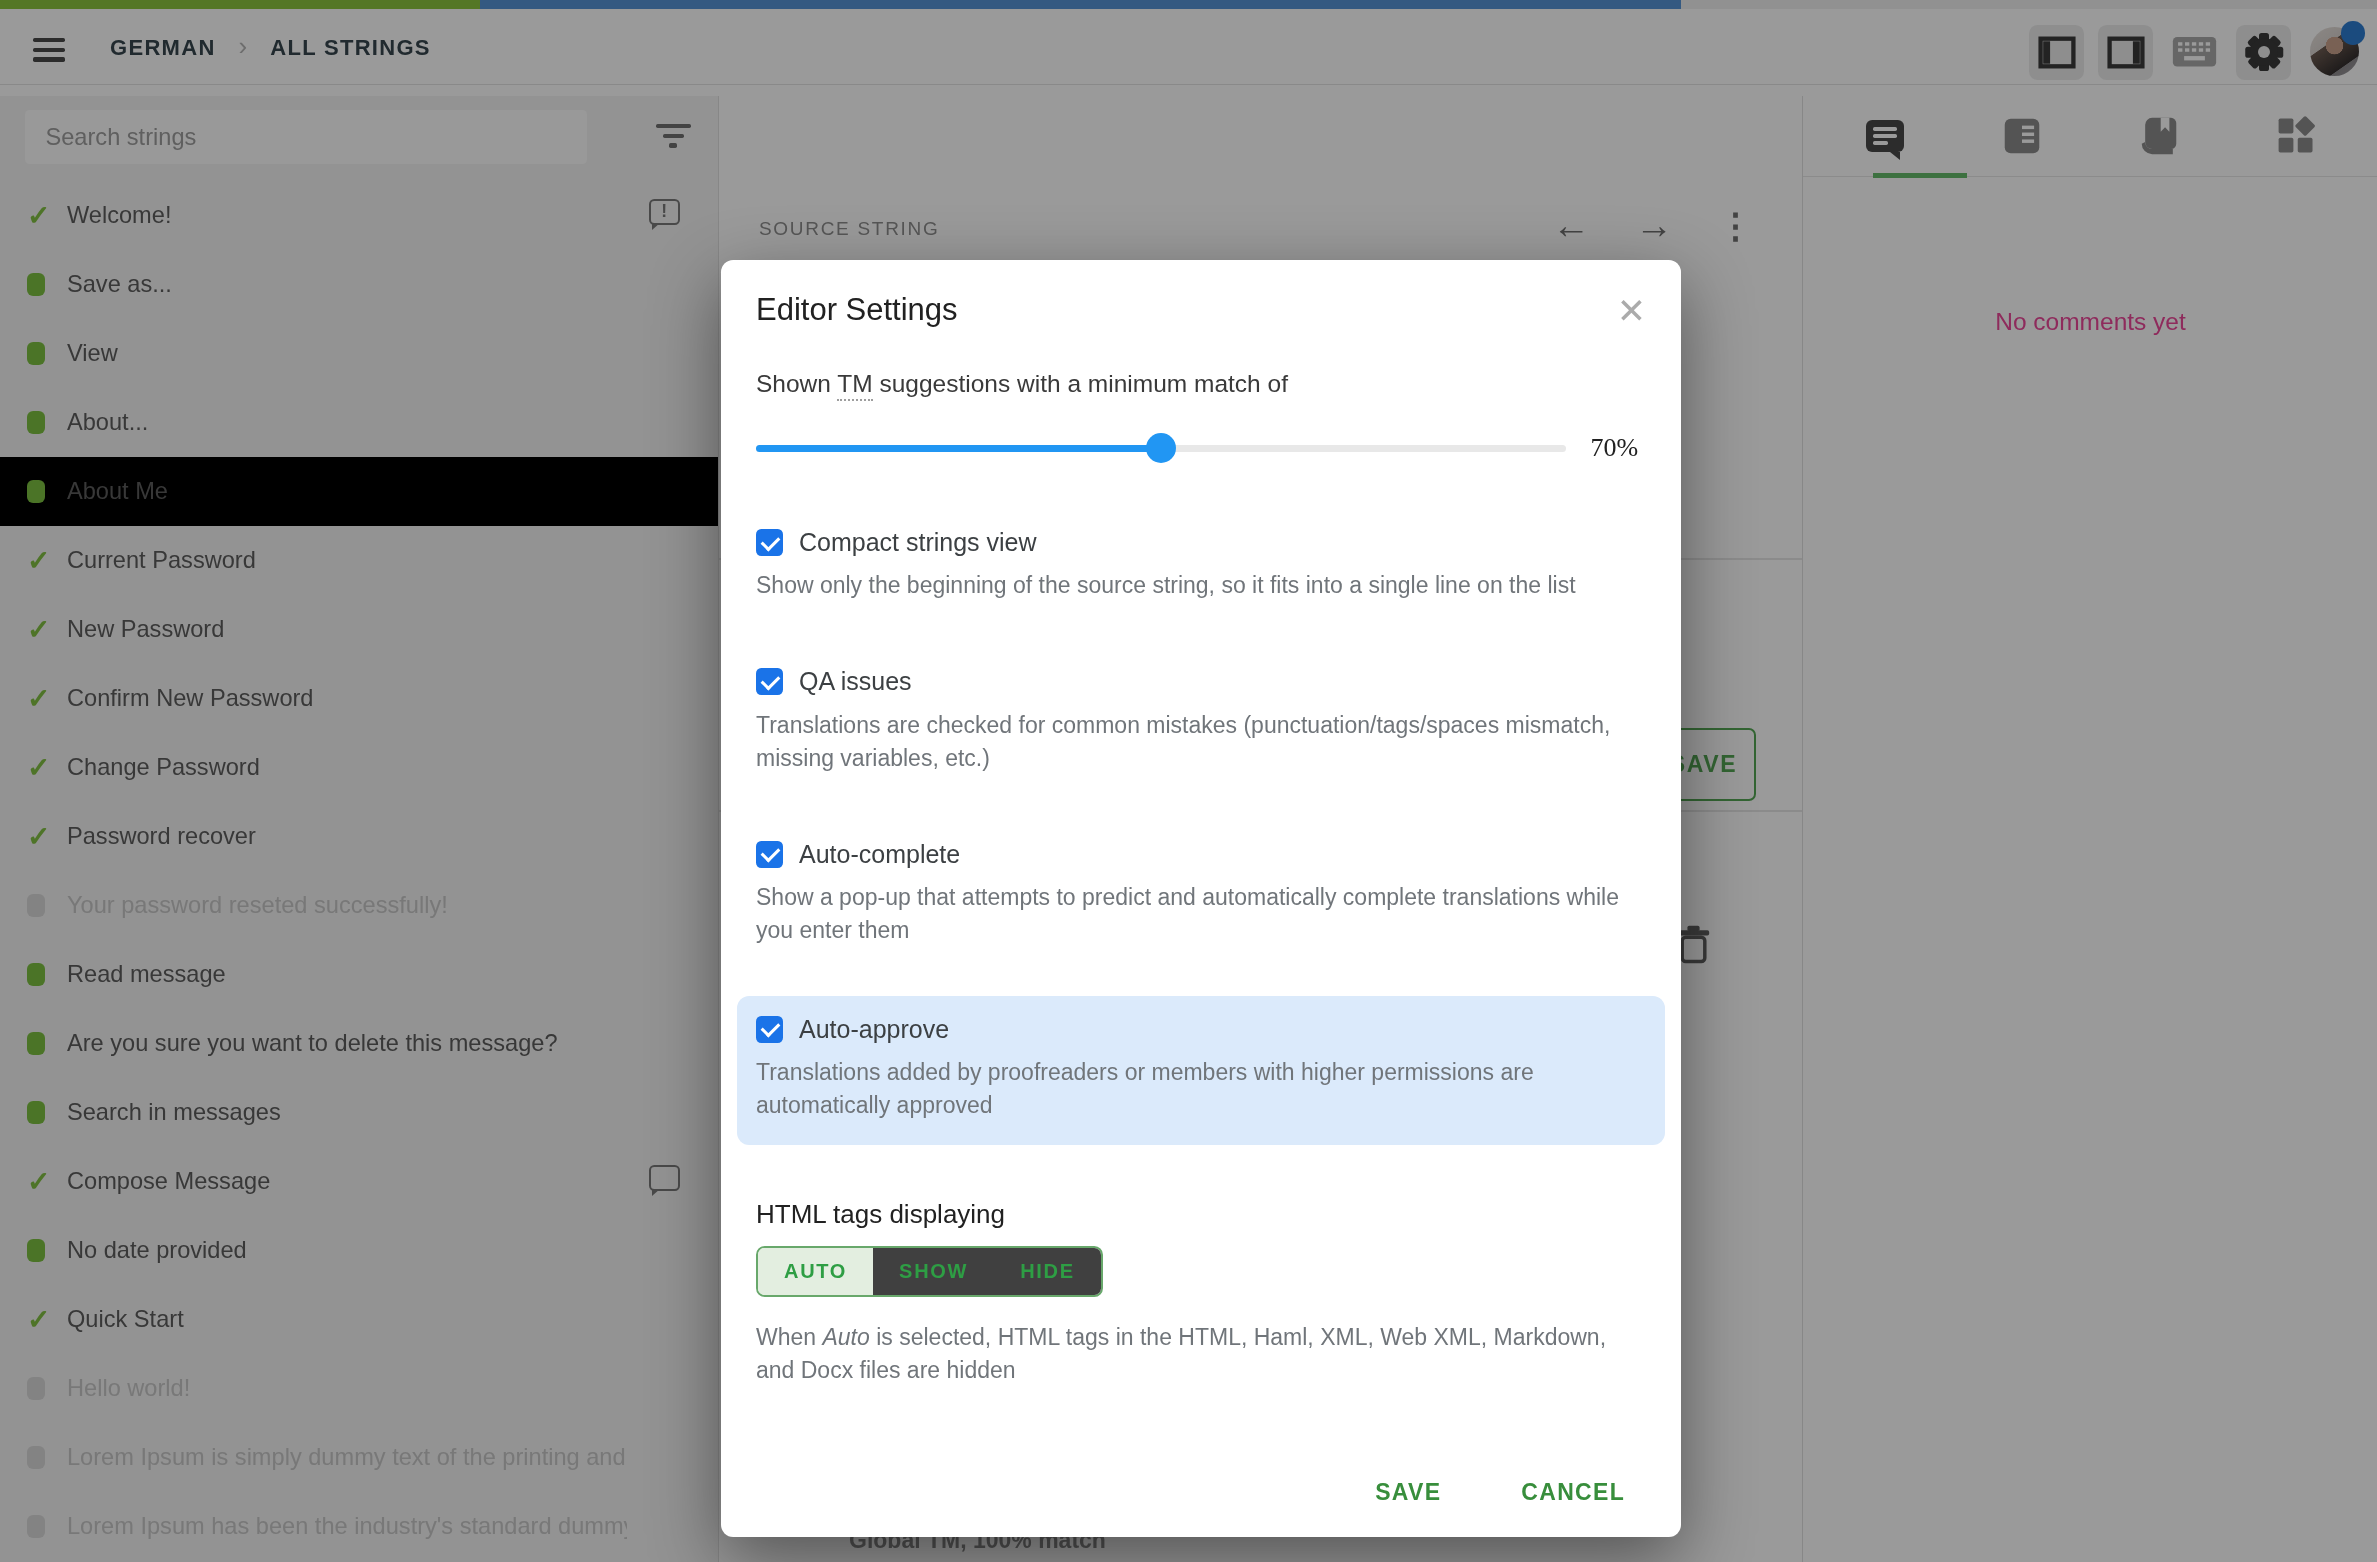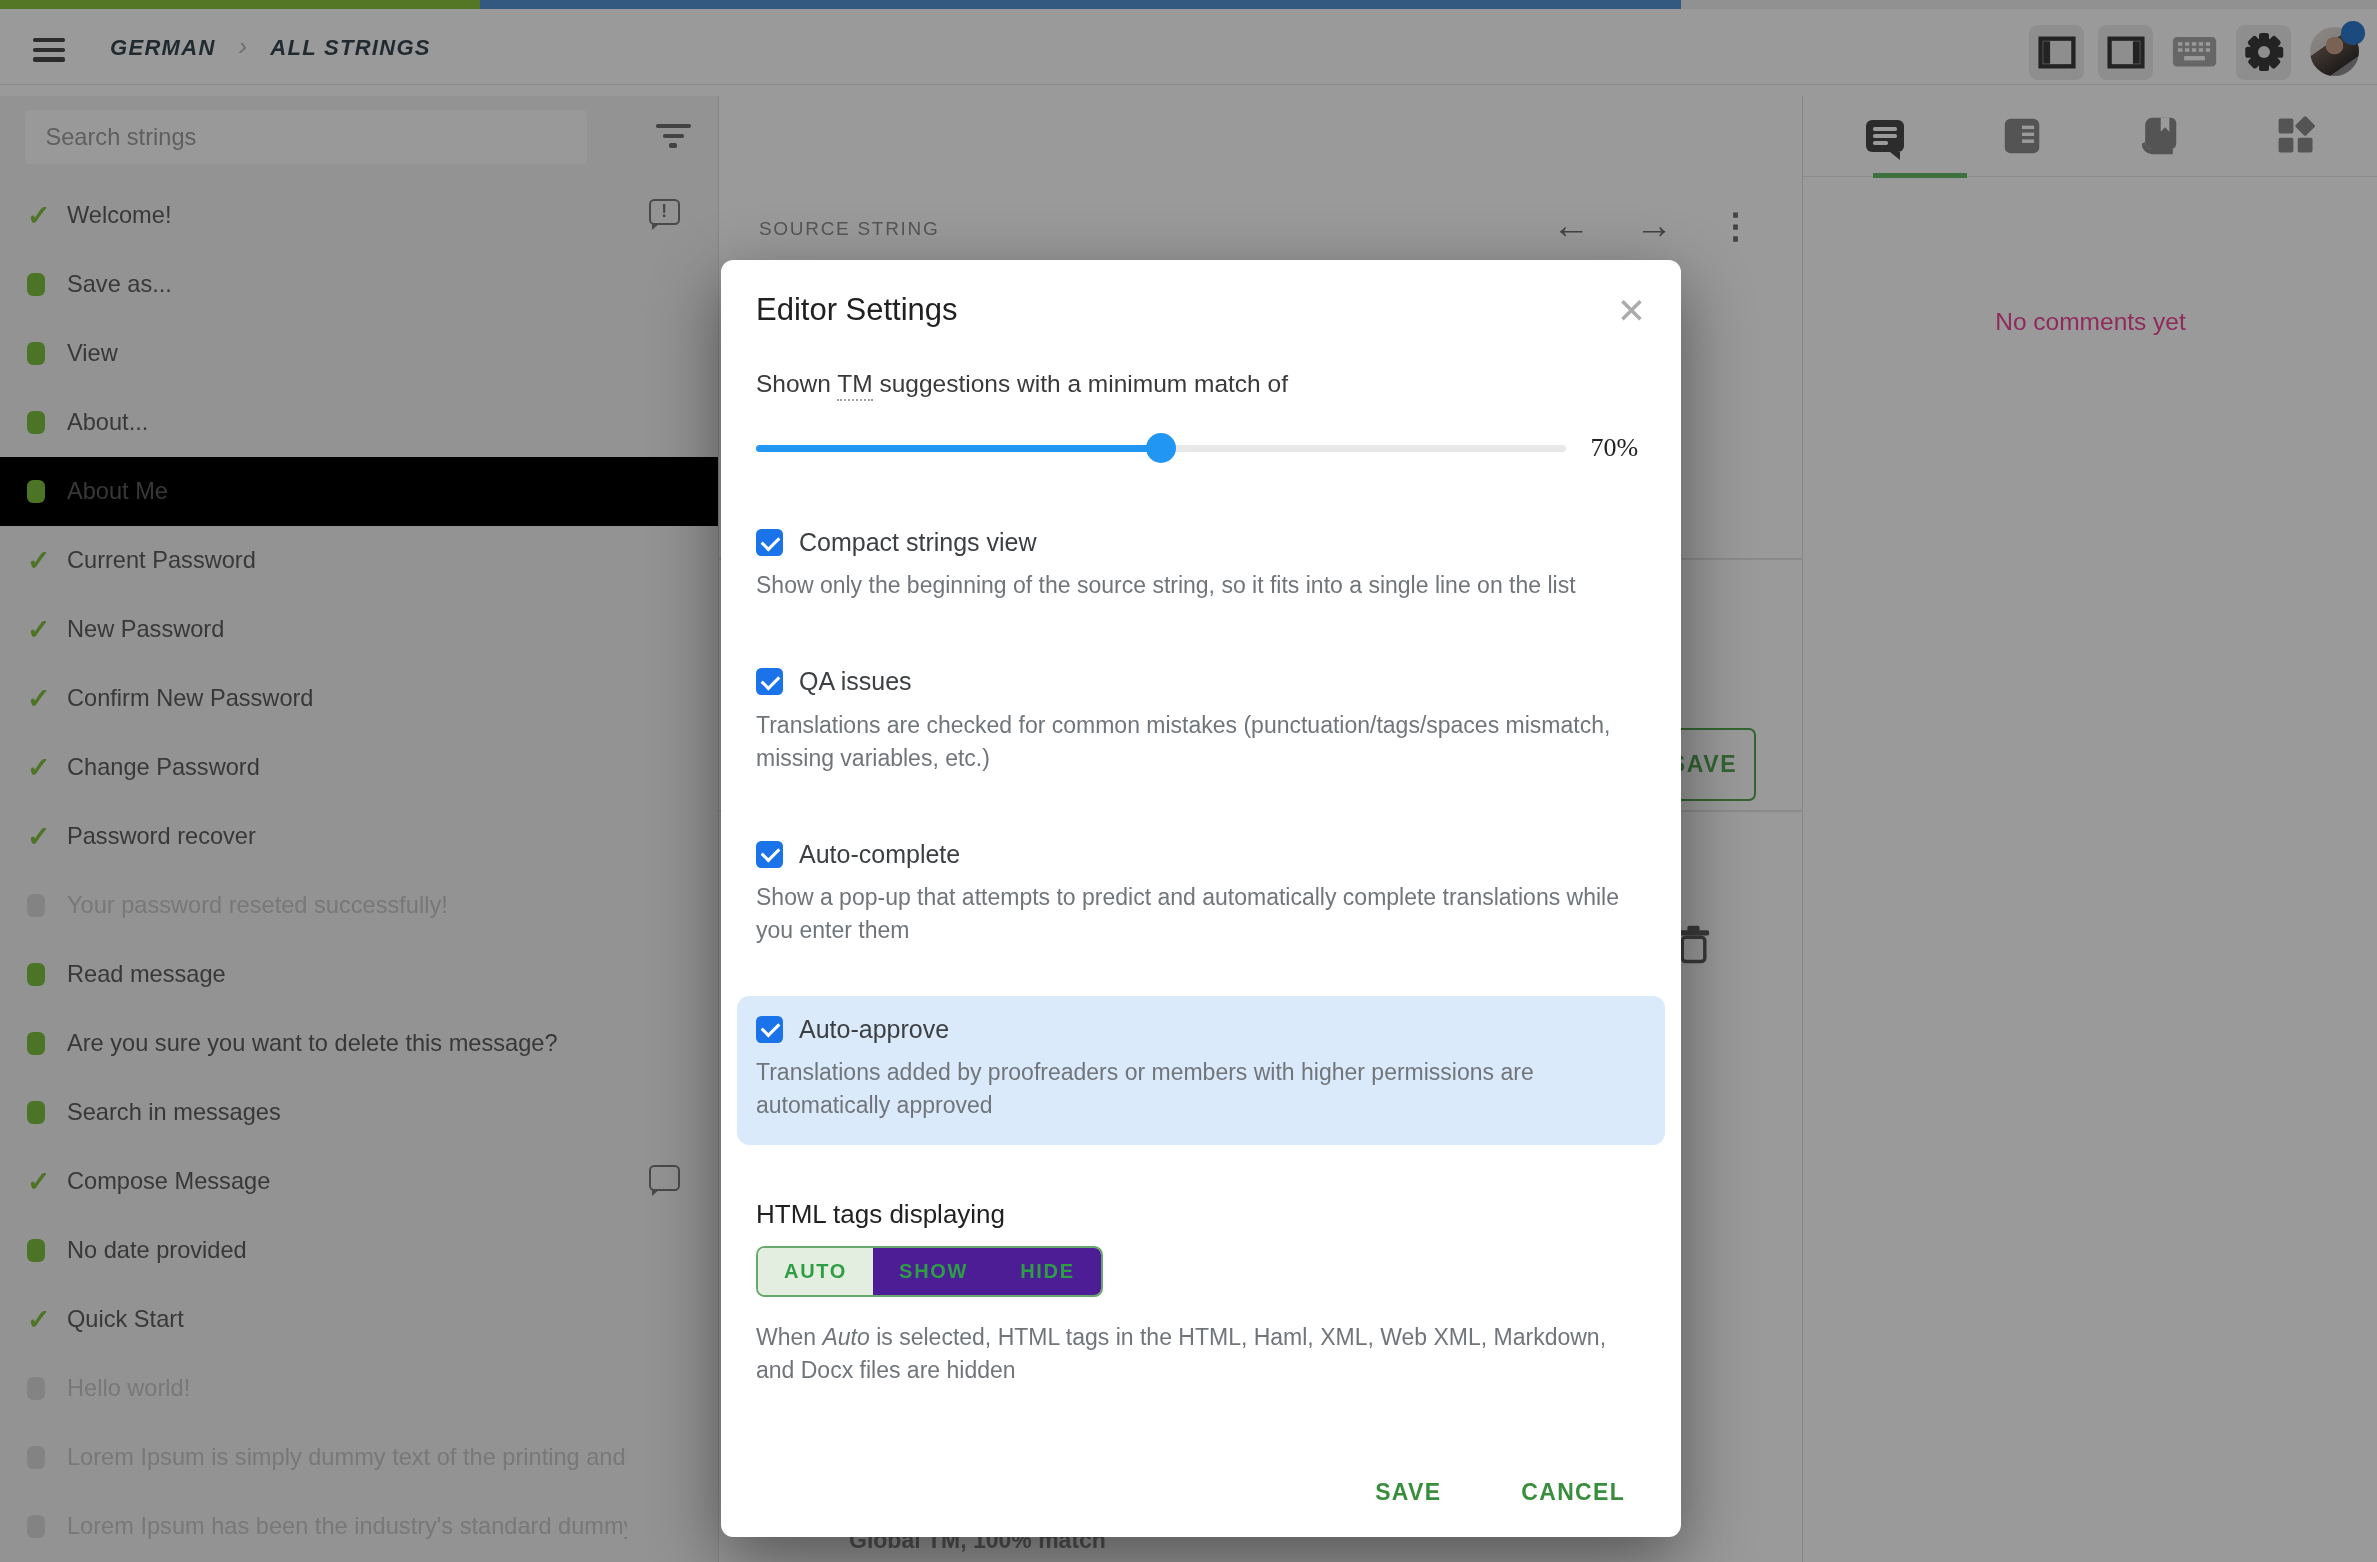--- a/index.html
+++ b/index.html
@@ -2,21 +2,21 @@
 <html style="font-size:14px"><head>
 <meta charset="utf-8">
 <style>
   * { margin:0; padding:0; box-sizing:border-box; }
   html,body { width:2377px; height:1562px; overflow:hidden; background:#fff;
               font-family:"Liberation Sans", sans-serif; }
   .stage { position:relative; width:2377px; height:1562px; }
 
   
   .topbar { position:absolute; left:0; top:0; width:2377px; height:85px; background:#fff;
-            border-bottom:1.7px solid #e3e3e3; z-index:1;font-style:italic; }
+            border-bottom:1.7px solid #e3e3e3; z-index:1; }
   .progress { position:absolute; left:0; top:0; width:100%; height:8.7px; background:#f0f0f0; }
   .progress .seg-approved { position:absolute; left:0; top:0; height:8.7px; width:20.2%; background:#8cc63f; }
   .progress .seg-translated { position:absolute; left:20.2%; top:0; height:8.7px; width:50.5%; background:#5694d6; }
   .hamburger { position:absolute; left:33px; top:38px; width:31.5px; height:23.6px; cursor:pointer; }
   .hamburger span { display:block; width:31.5px; height:4.4px; background:#4a4a4a; border-radius:1.7px; margin-bottom:5.2px; }
   .breadcrumb { position:absolute; left:110px; top:0; height:96px; display:flex; align-items:center; gap:23px; }
   .crumb { font-size:22px; font-weight:bold; letter-spacing:1.3px; color:#37474f; }
   .crumb-chevron { font-size:26px; color:#b5b5b5; transform:translateY(-1.7px); }
   .topbar-actions { position:absolute; right:15.7px; top:24.5px; display:flex; align-items:center; gap:14px; }
   .icon-btn { width:55px; height:55px; border-radius:8.7px; background:#ececec; display:flex;
@@ -109,21 +109,21 @@
   .opt-head { display:flex; align-items:center; gap:16px; }
   .cbx { position:relative; width:27px; height:27px; border-radius:5.2px; background:#1a73e8; flex:0 0 27px; cursor:pointer; }
   .cbx::after { content:""; position:absolute; left:8.7px; top:3.5px; width:7.9px; height:14px;
                 border-right:3.5px solid #fff; border-bottom:3.5px solid #fff; transform:rotate(45deg); }
   .opt-label { font-size:25px; color:#3c4043; cursor:pointer; }
   .opt-desc { margin-top:12.2px; font-size:23px; color:#70757a; line-height:33px; max-width:885px; }
   .m-opt.highlight { margin:49px -19px 0; padding:19px 19px 23px; background:#dbeafb; border-radius:12.2px; }
   .m-html-head { margin-top:54px; font-size:26px; color:#212121; }
   .seg-control { margin-top:15.7px; display:inline-flex; border:2.6px solid #68a86b; border-radius:8.7px; overflow:hidden; }
   .seg { height:47px; line-height:47px; padding:0 26px; font-size:20px; font-weight:bold; letter-spacing:1.7px;
-         color:#2e9e44; background:#4c1d95; cursor:pointer; }
+         color:#2e9e44; background:#404040; cursor:pointer; }
   .seg.selected { background:#e3eee0; }
   .m-html-desc { margin-top:24.5px; font-size:23px; color:#70757a; line-height:33px; max-width:857px; }
   .m-footer { position:absolute; right:56px; bottom:31.5px; display:flex; gap:80px; }
   .text-btn { font-size:23px; font-weight:bold; letter-spacing:1.3px; color:#388e3c; cursor:pointer; }
 </style>
 </head>
 <body>
 
 <div class="stage">
 

